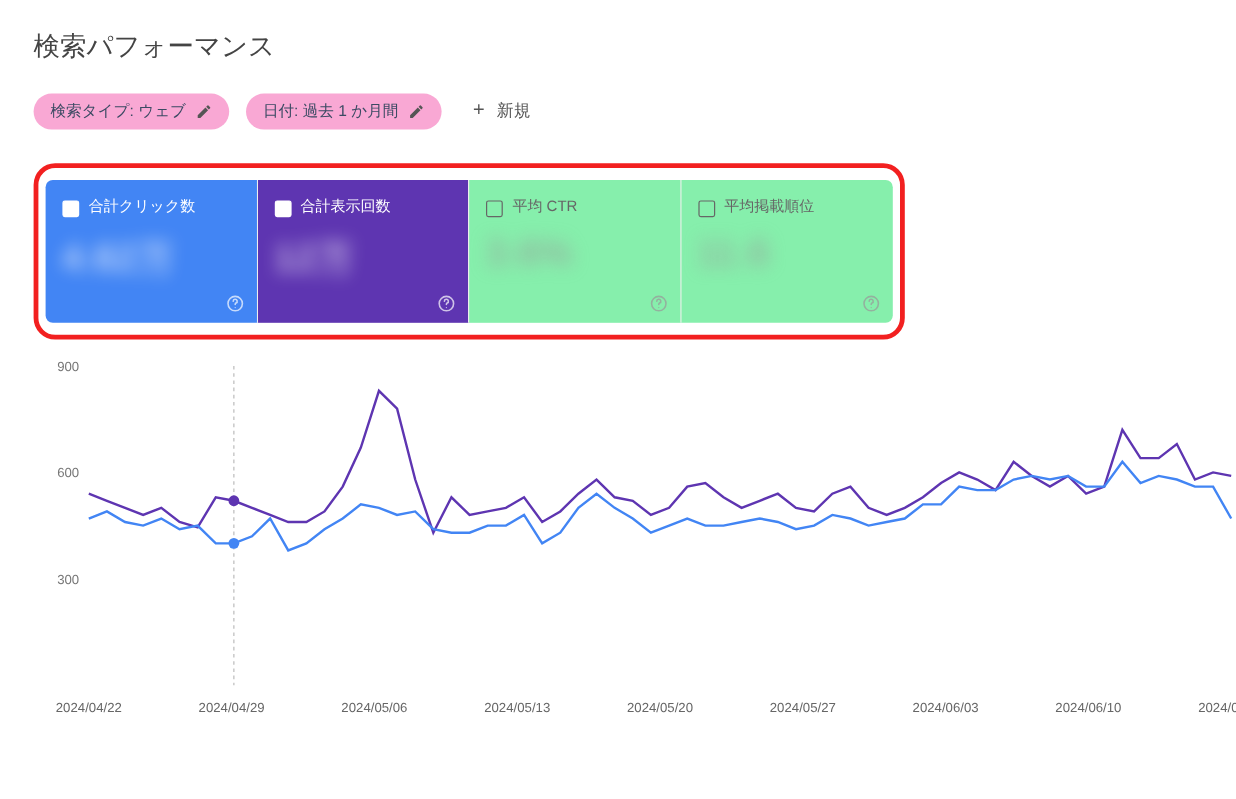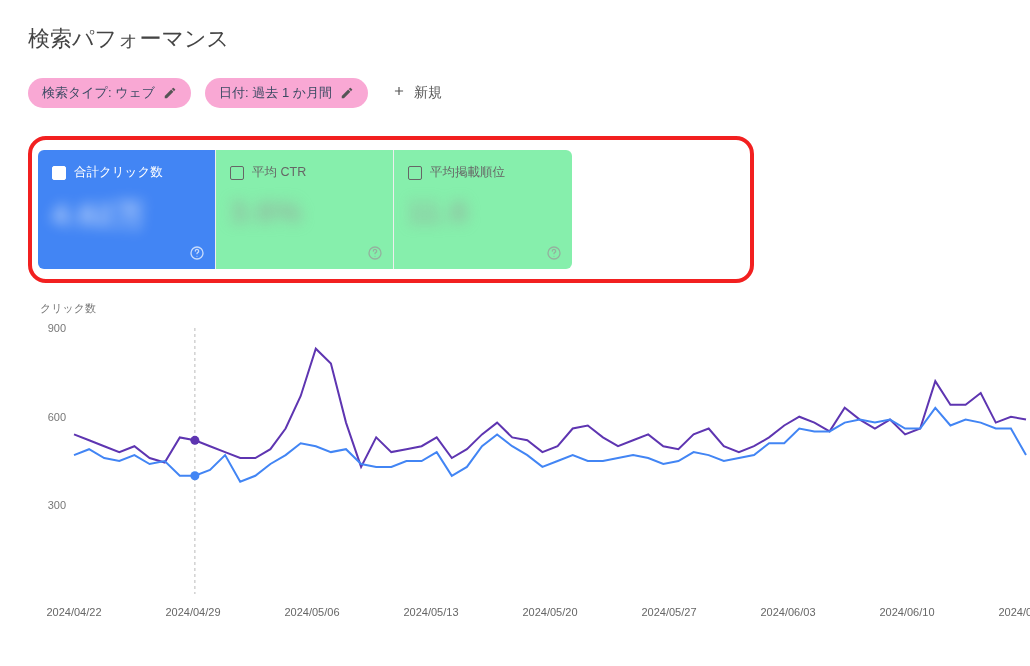--- a/index.html
+++ b/index.html
@@ -69,21 +69,21 @@
     height: 119px;
     position: relative;
     padding: 14px 14px 10px 14px;
     cursor: pointer;
     border-right: 1px solid #eee;
   }
   .card:first-child { border-top-left-radius: 6px; border-bottom-left-radius: 6px; }
   .card:last-child { border-right: none; border-top-right-radius: 6px; border-bottom-right-radius: 6px; }
   .card-head {
     display: flex;
-    align-items: center;
+    align-items: flex-end;
     gap: 8px;
     font-size: 12.5px;
   }
   .cb {
     width: 14px;
     height: 14px;
     border-radius: 2px;
     border: 1.5px solid currentColor;
     display: inline-flex;
     align-items: center;
@@ -181,20 +181,38 @@
       <div class="big">4.62万</div>
       <span class="help-ic">
         <svg width="16" height="16" viewBox="0 0 24 24" fill="none" stroke="currentColor" stroke-width="2">
             <circle cx="12" cy="12" r="9"></circle>
             <path d="M9.5 9a2.5 2.5 0 1 1 3.5 2.3c-.9.4-1 1-1 1.7" stroke-linecap="round"></path>
             <circle cx="12" cy="17" r="0.8" fill="currentColor" stroke="none"></circle>
           </svg>
       </span>
     </div>
 
+    <div class="card purple">
+      <div class="card-head">
+        <span class="cb checked">
+          <svg width="10" height="10" viewBox="0 0 24 24" fill="none" stroke="#fff" stroke-width="4">
+              <polyline points="4 13 9 18 20 6"></polyline>
+            </svg>
+        </span>
+        <span>合計表示回数</span>
+      </div>
+      <div class="big">12万</div>
+      <span class="help-ic">
+        <svg width="16" height="16" viewBox="0 0 24 24" fill="none" stroke="currentColor" stroke-width="2">
+            <circle cx="12" cy="12" r="9"></circle>
+            <path d="M9.5 9a2.5 2.5 0 1 1 3.5 2.3c-.9.4-1 1-1 1.7" stroke-linecap="round"></path>
+            <circle cx="12" cy="17" r="0.8" fill="currentColor" stroke="none"></circle>
+          </svg>
+      </span>
+    </div>
 
     <div class="card white">
       <div class="card-head">
         <span class="cb"></span>
         <span>平均 CTR</span>
       </div>
       <div class="big">3.6%</div>
       <span class="help-ic">
         <svg width="16" height="16" viewBox="0 0 24 24" fill="none" stroke="currentColor" stroke-width="2">
             <circle cx="12" cy="12" r="9"></circle>
@@ -215,21 +233,20 @@
             <circle cx="12" cy="12" r="9"></circle>
             <path d="M9.5 9a2.5 2.5 0 1 1 3.5 2.3c-.9.4-1 1-1 1.7" stroke-linecap="round"></path>
             <circle cx="12" cy="17" r="0.8" fill="currentColor" stroke="none"></circle>
           </svg>
       </span>
     </div>
   </div>
 </div>
 
 <div class="chart-area">
-  <div class="chart-label">クリック数</div>
   <svg id="chart" class="chart-svg" width="992" height="300">
       <line x1="36" x2="988" y1="181.33333333333334" y2="181.33333333333334" class="grid"></line>
       <text x="28" y="185.33333333333334" class="ylabel">300</text>
       <line x1="36" x2="988" y1="92.66666666666667" y2="92.66666666666667" class="grid"></line>
       <text x="28" y="96.66666666666667" class="ylabel">600</text>
       <line x1="36" x2="988" y1="4" y2="4" class="grid"></line>
       <text x="28" y="8" class="ylabel">900</text>
       <text x="36" y="292" class="xlabel">2024/04/22</text>
       <text x="155" y="292" class="xlabel">2024/04/29</text>
       <text x="274" y="292" class="xlabel">2024/05/06</text>

